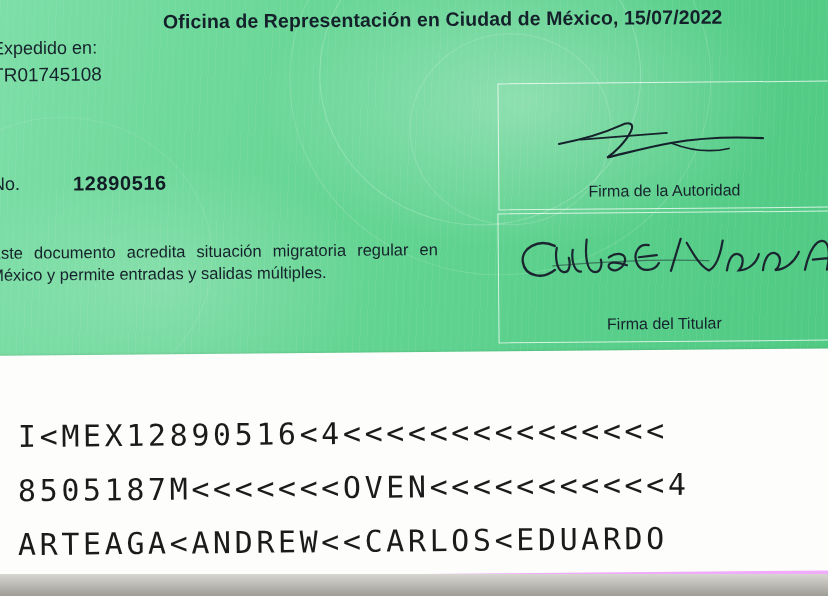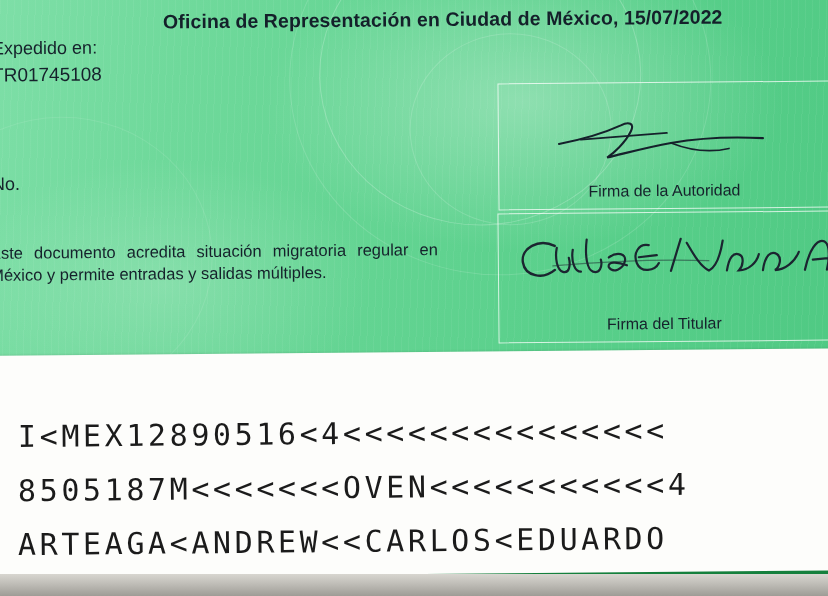--- a/index.html
+++ b/index.html
@@ -12,21 +12,21 @@
     height: 596px;
     overflow: hidden;
     font-family: "Liberation Sans", sans-serif;
   }
 
   #card {
     position: relative;
     width: 828px;
     height: 596px;
     overflow: hidden;
-    background: #15803d;
+    background: #f0abfc;
   }
 
   
   .green-body {
     position: absolute;
     left: -10px;
     top: -6px;
     width: 860px;
     height: 362px;
     background:
@@ -218,20 +218,21 @@
   <div class="bottom-edge"></div>
 
   <div class="content">
 
     <div class="office-line">Oficina de Representación en Ciudad de México, 15/07/2022</div>
 
     <div class="issued-label">Expedido en:</div>
     <div class="issued-value">TR01745108</div>
 
     <div class="no-label">No.</div>
+    <div class="no-value">12890516</div>
 
     <div class="legal">Este documento acredita situación migratoria regular en México y permite entradas y salidas múltiples.</div>
 
     <div class="sigbox sigbox-auth">
       <svg class="sig-auth-ink" viewBox="0 0 235 52">
         <path d="M8 30 C 30 26, 52 20, 70 12 C 78 8, 84 10, 80 18 C 74 30, 62 40, 56 44 C 74 40, 96 34, 120 30 C 150 25, 180 24, 212 26" fill="none" stroke="#15212b" stroke-width="2.1" stroke-linecap="round"></path>
         <path d="M30 26 C 60 24, 90 22, 116 20" fill="none" stroke="#15212b" stroke-width="1.8" stroke-linecap="round"></path>
         <path d="M120 30 C 140 38, 160 40, 178 36" fill="none" stroke="#15212b" stroke-width="1.6" stroke-linecap="round"></path>
       </svg>
       <div class="sigcaption">Firma de la Autoridad</div>

